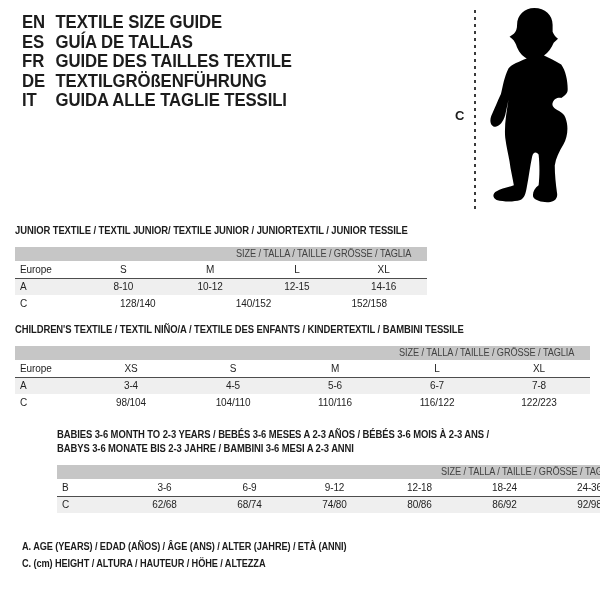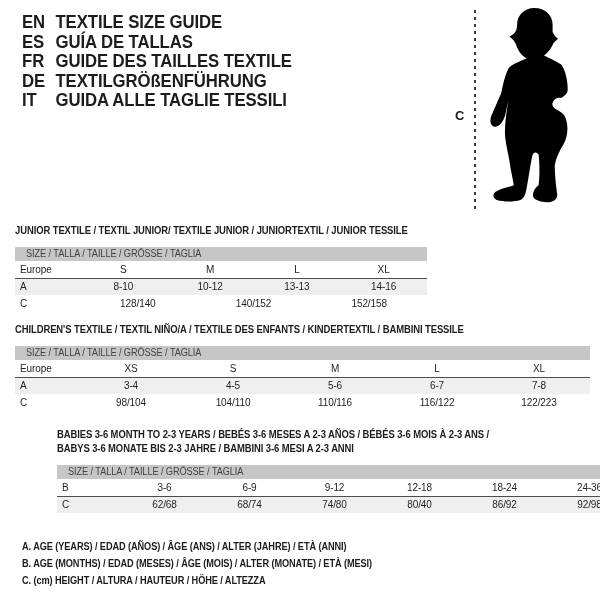--- a/index.html
+++ b/index.html
@@ -22,21 +22,21 @@
   .c-label{position:absolute;left:455px;top:108px;font-size:13px;font-weight:bold;}
   .baby-svg{position:absolute;left:488px;top:6px;}
 
   
   .size-table{position:absolute;}
   #table-0{left:15px;top:223px;width:412px;}
   #table-1{left:15px;top:322px;width:575px;}
   #table-2{left:15px;top:427px;width:575px;margin-left:42px;}
   .t-heading{font-weight:bold;font-size:10.5px;margin-bottom:10px;color:#1c1c1c;}
   .t-heading div{line-height:14px;transform:scaleX(0.9);transform-origin:0 50%;white-space:nowrap;}
-  .t-bar{background:#c6c6c6;height:14px;line-height:14px;font-size:10px;color:#424242;padding-left:11px;}
+  .t-bar{background:#c6c6c6;height:14px;line-height:14px;font-size:10px;color:#424242;padding-left:11px;text-align:right;}
   .t-row{display:flex;height:17px;line-height:17px;font-size:10px;color:#1f1f1f;}
   .t-row.shaded{background:#efefef;height:16px;line-height:16px;}
   .t-hr{height:1px;background:#4d4d4d;}
   .t-label{width:60px;padding-left:5px;}
   .t-cell{flex:1;text-align:center;}
 
   
   #notes{position:absolute;left:22px;top:538px;font-weight:bold;font-size:10px;}
   .note-line{line-height:17px;}
 </style>
@@ -93,21 +93,21 @@
         <span class="t-cell">S</span>
         <span class="t-cell">M</span>
         <span class="t-cell">L</span>
         <span class="t-cell">XL</span>
       </div>
       <div class="t-hr"></div>
       <div class="t-row shaded">
         <span class="t-label">A</span>
         <span class="t-cell">8-10</span>
         <span class="t-cell">10-12</span>
-        <span class="t-cell">13-13</span>
+        <span class="t-cell">12-15</span>
         <span class="t-cell">14-16</span>
       </div>
       <div class="t-row">
         <span class="t-label">C</span>
         <span class="t-cell">128/140</span>
         <span class="t-cell">140/152</span>
         <span class="t-cell">152/158</span>
       </div>
     </section>
     <section class="size-table" id="table-1">
@@ -155,24 +155,23 @@
         <span class="t-cell">12-18</span>
         <span class="t-cell">18-24</span>
         <span class="t-cell">24-36</span>
       </div>
       <div class="t-hr"></div>
       <div class="t-row shaded">
         <span class="t-label">C</span>
         <span class="t-cell">62/68</span>
         <span class="t-cell">68/74</span>
         <span class="t-cell">74/80</span>
-        <span class="t-cell">80/40</span>
+        <span class="t-cell">80/86</span>
         <span class="t-cell">86/92</span>
         <span class="t-cell">92/98</span>
       </div>
     </section>
   </div>
 
 <section id="notes">
     <div class="note-line"><span class="cond">A. AGE (YEARS) / EDAD (AÑOS) / ÂGE (ANS) / ALTER (JAHRE) / ETÀ (ANNI)</span></div>
-    <div class="note-line"><span class="cond">B. AGE (MONTHS) / EDAD (MESES) / ÂGE (MOIS) / ALTER (MONATE) / ETÀ (MESI)</span></div>
     <div class="note-line"><span class="cond">C. (cm) HEIGHT / ALTURA / HAUTEUR / HÖHE / ALTEZZA</span></div>
   </section>
 
 </body></html>

